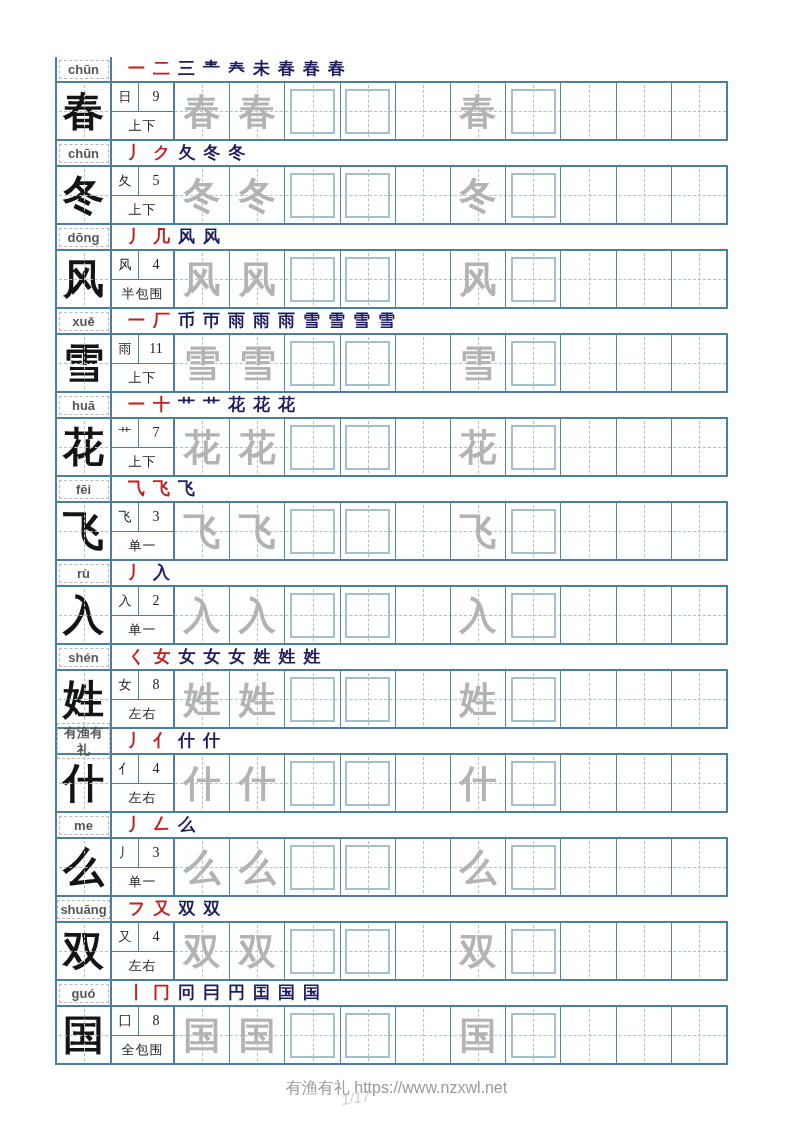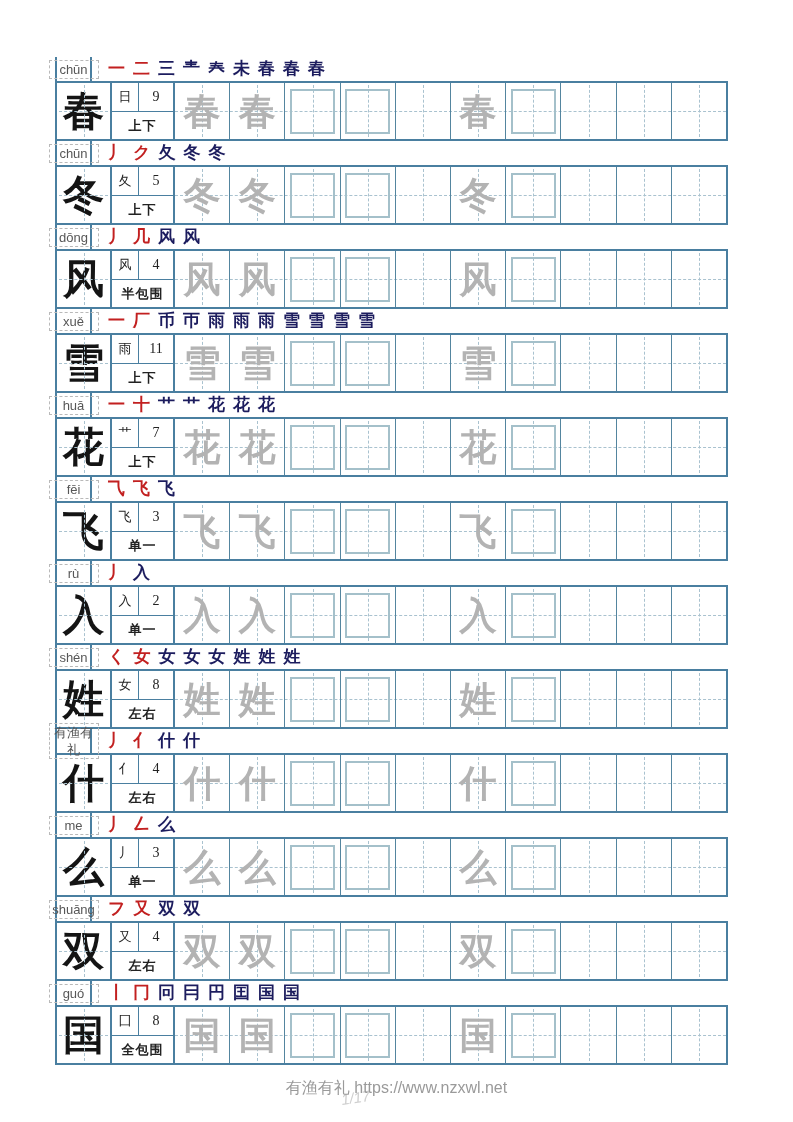--- a/index.html
+++ b/index.html
@@ -3,43 +3,43 @@
 <meta charset="utf-8">
 <style>
   html,body{margin:0;padding:0;background:#ffffff;}
   .page{position:relative;width:793px;height:1122px;background:#fff;overflow:hidden;
         font-family:"Liberation Sans", sans-serif;}
   .sheet{position:absolute;left:55px;top:57px;width:673px;}
 
   
   .band{height:84px;}
   .strip{height:24px;display:flex;align-items:stretch;}
-  .pinyin-cell{width:37px;box-sizing:border-box;border-left:2px solid #4a7fa0;border-right:2px solid #4a7fa0;
-               display:flex;align-items:center;justify-content:center;padding:1px 0;}
+  .pinyin-cell{width:57px;box-sizing:border-box;border-left:2px solid #4a7fa0;border-right:2px solid #4a7fa0;
+               display:flex;align-items:center;justify-content:center;padding:1px 0;font-weight:bold;}
   .pinyin{display:inline-block;min-width:44px;text-align:center;border:1px dashed #b9b9b9;
           color:#575757;font-size:13px;line-height:17px;padding:0 2px;}
   .strokes{flex:1;display:flex;align-items:center;gap:8px;padding-left:16px;}
   .step{font-family:"Liberation Serif","DejaVu Serif",serif;font-weight:bold;
         font-size:17px;line-height:20px;color:#1c1c5e;}
   .step.red{color:#c22020;}
 
   .row{height:60px;box-sizing:border-box;border:2px solid #4a7fa0;display:flex;background:#fff;}
   .bigcell{width:55px;box-sizing:border-box;border-right:2px solid #4a7fa0;position:relative;
            display:flex;align-items:center;justify-content:center;}
   .bigchar{font-family:"Liberation Serif","DejaVu Serif",serif;font-size:41px;font-weight:600;
            color:#141414;line-height:1;}
   .info{width:63px;box-sizing:border-box;border-right:2px solid #4a7fa0;display:flex;flex-direction:column;
         font-size:13px;color:#222;}
   .info-top{height:28px;display:flex;border-bottom:1px solid #4a7fa0;}
   .radical{width:27px;box-sizing:border-box;border-right:1px solid #4a7fa0;display:flex;
            align-items:center;justify-content:center;font-family:"Liberation Serif","DejaVu Serif",serif;}
   .count{flex:1;display:flex;align-items:center;justify-content:center;
          font-family:"Liberation Serif","DejaVu Serif",serif;font-size:14px;}
   .structure{flex:1;display:flex;align-items:center;justify-content:center;
-             font-family:"Liberation Serif","DejaVu Serif",serif;letter-spacing:1px;font-weight:bold;}
+             font-family:"Liberation Serif","DejaVu Serif",serif;letter-spacing:1px;}
 
   .cells{flex:1;display:flex;position:relative;}
   .hline{position:absolute;left:0;right:0;top:50%;border-top:1px dashed #a9c2cf;pointer-events:none;}
   .cell{flex:1;position:relative;display:flex;align-items:center;justify-content:center;}
   .cell + .cell{border-left:1px solid #54859f;}
   .vguide{position:absolute;top:2px;bottom:2px;left:50%;border-left:1px dashed #a9c2cf;pointer-events:none;}
   .hguide{position:absolute;left:2px;right:2px;top:50%;border-top:1px dashed #a9c2cf;pointer-events:none;}
   .example{font-family:"Liberation Serif","DejaVu Serif",serif;font-size:37px;font-weight:600;
            color:#b3b3b3;line-height:1;position:relative;}
   .wbox{width:45px;height:45px;box-sizing:border-box;border:2px solid #a4c0ca;position:relative;}

